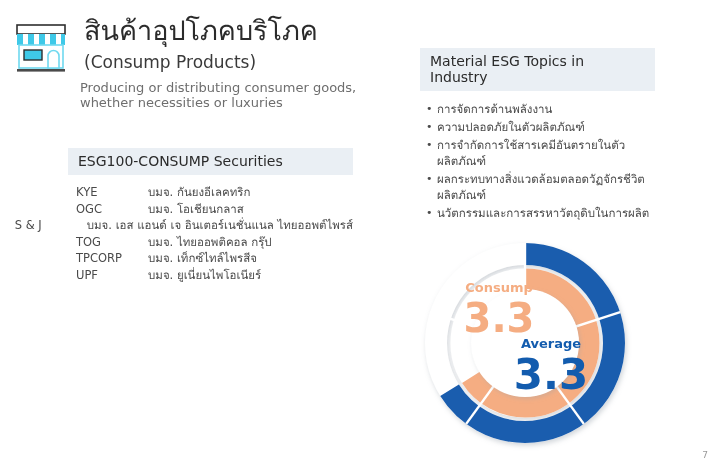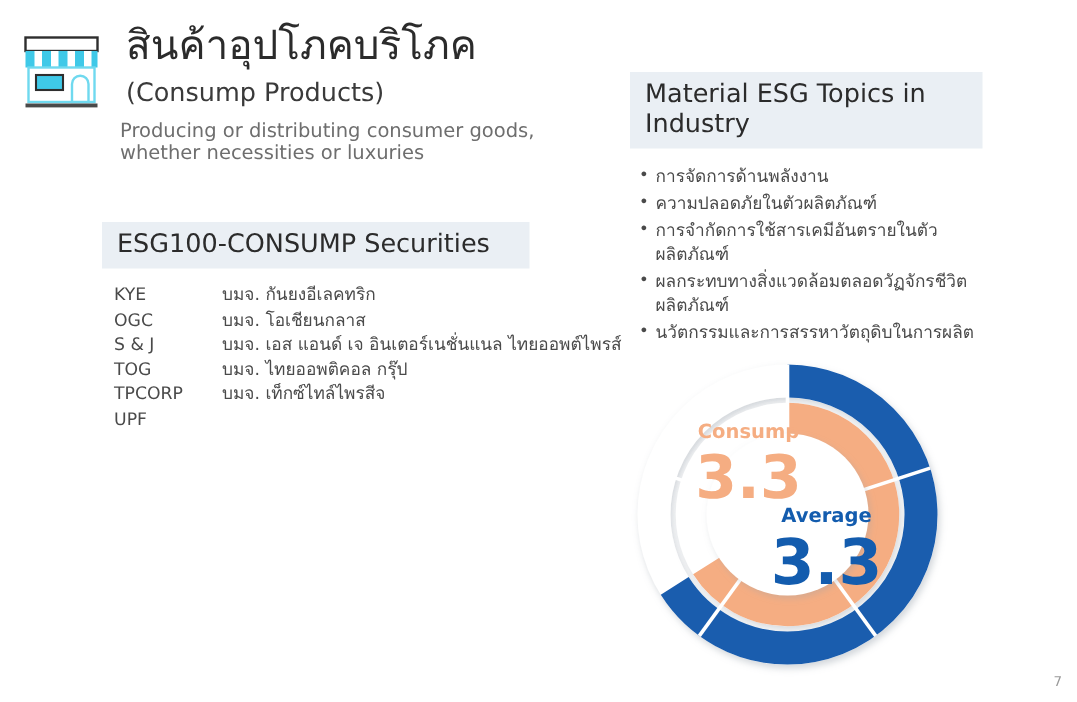--- a/index.html
+++ b/index.html
@@ -26,30 +26,30 @@
     margin-top:2px;
   }
   #desc {
     position:absolute; left:80px; top:80px; width:300px;
     font-size:13px; line-height:15px; color:#6e6e6e;
   }
 
   
   .panel-head {
     background:#eaeff4;
-    font-size:17px;
+    font-size:14px;
     color:#2b2b2b;
     padding:5px 10px 6px 10px;
     font-weight:400;
   }
 
   
   #securities { position:absolute; left:68px; top:148px; width:285px; }
   #sec-list { margin-top:9px; padding-left:8px; }
-  .sec-row { display:flex; font-size:11.5px; line-height:16.5px; color:#4a4a4a; white-space:nowrap; }
+  .sec-row { display:flex; font-size:11.5px; line-height:16.5px; color:#4a4a4a; white-space:nowrap;justify-content:flex-end; }
   .sec-sym { width:72px; flex:0 0 72px; }
   .sec-name { flex:1 1 auto; }
 
   
   #topics { position:absolute; left:420px; top:48px; width:235px; }
   #topic-list { margin-top:10px; padding-left:6px; }
   .topic-row {
     display:flex; font-size:11.5px; line-height:16px; color:#4a4a4a;
     margin-bottom:2px;
   }
@@ -121,20 +121,21 @@
     <div class="sec-row">
       <span class="sec-sym">TOG</span>
       <span class="sec-name">บมจ. ไทยออพติคอล กรุ๊ป</span>
     </div>
     <div class="sec-row">
       <span class="sec-sym">TPCORP</span>
       <span class="sec-name">บมจ. เท็กซ์ไทล์ไพรสีจ</span>
     </div>
     <div class="sec-row">
       <span class="sec-sym">UPF</span>
+      <span class="sec-name">บมจ. ยูเนี่ยนไพโอเนียร์</span>
     </div>
 
   </div>
 </div>
 
 <div id="topics">
   <div class="panel-head">Material ESG Topics in Industry</div>
   <div id="topic-list">
 
     <div class="topic-row">

